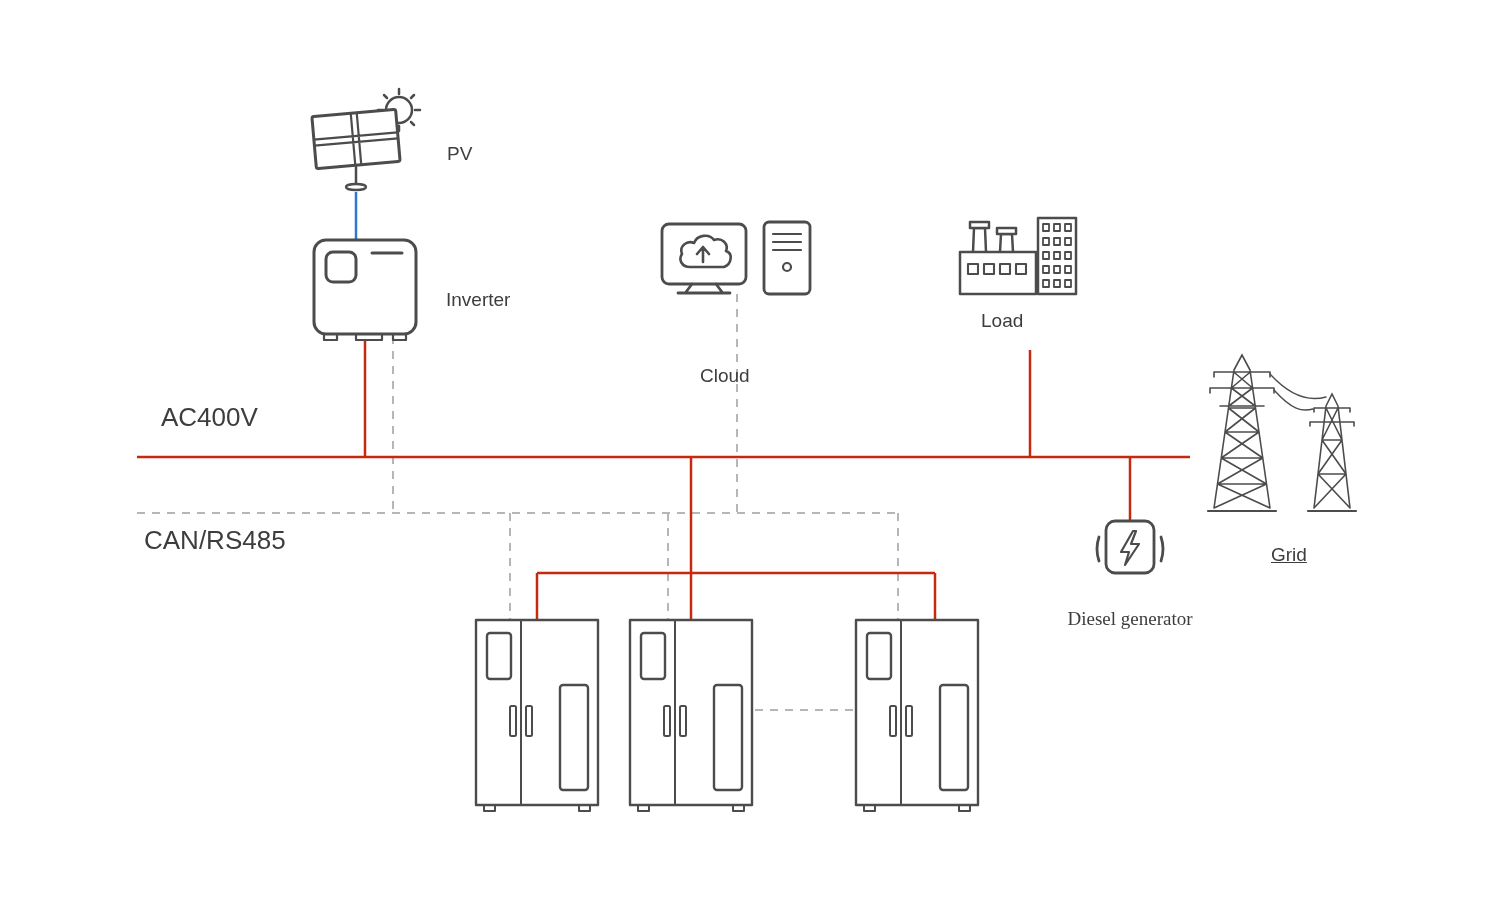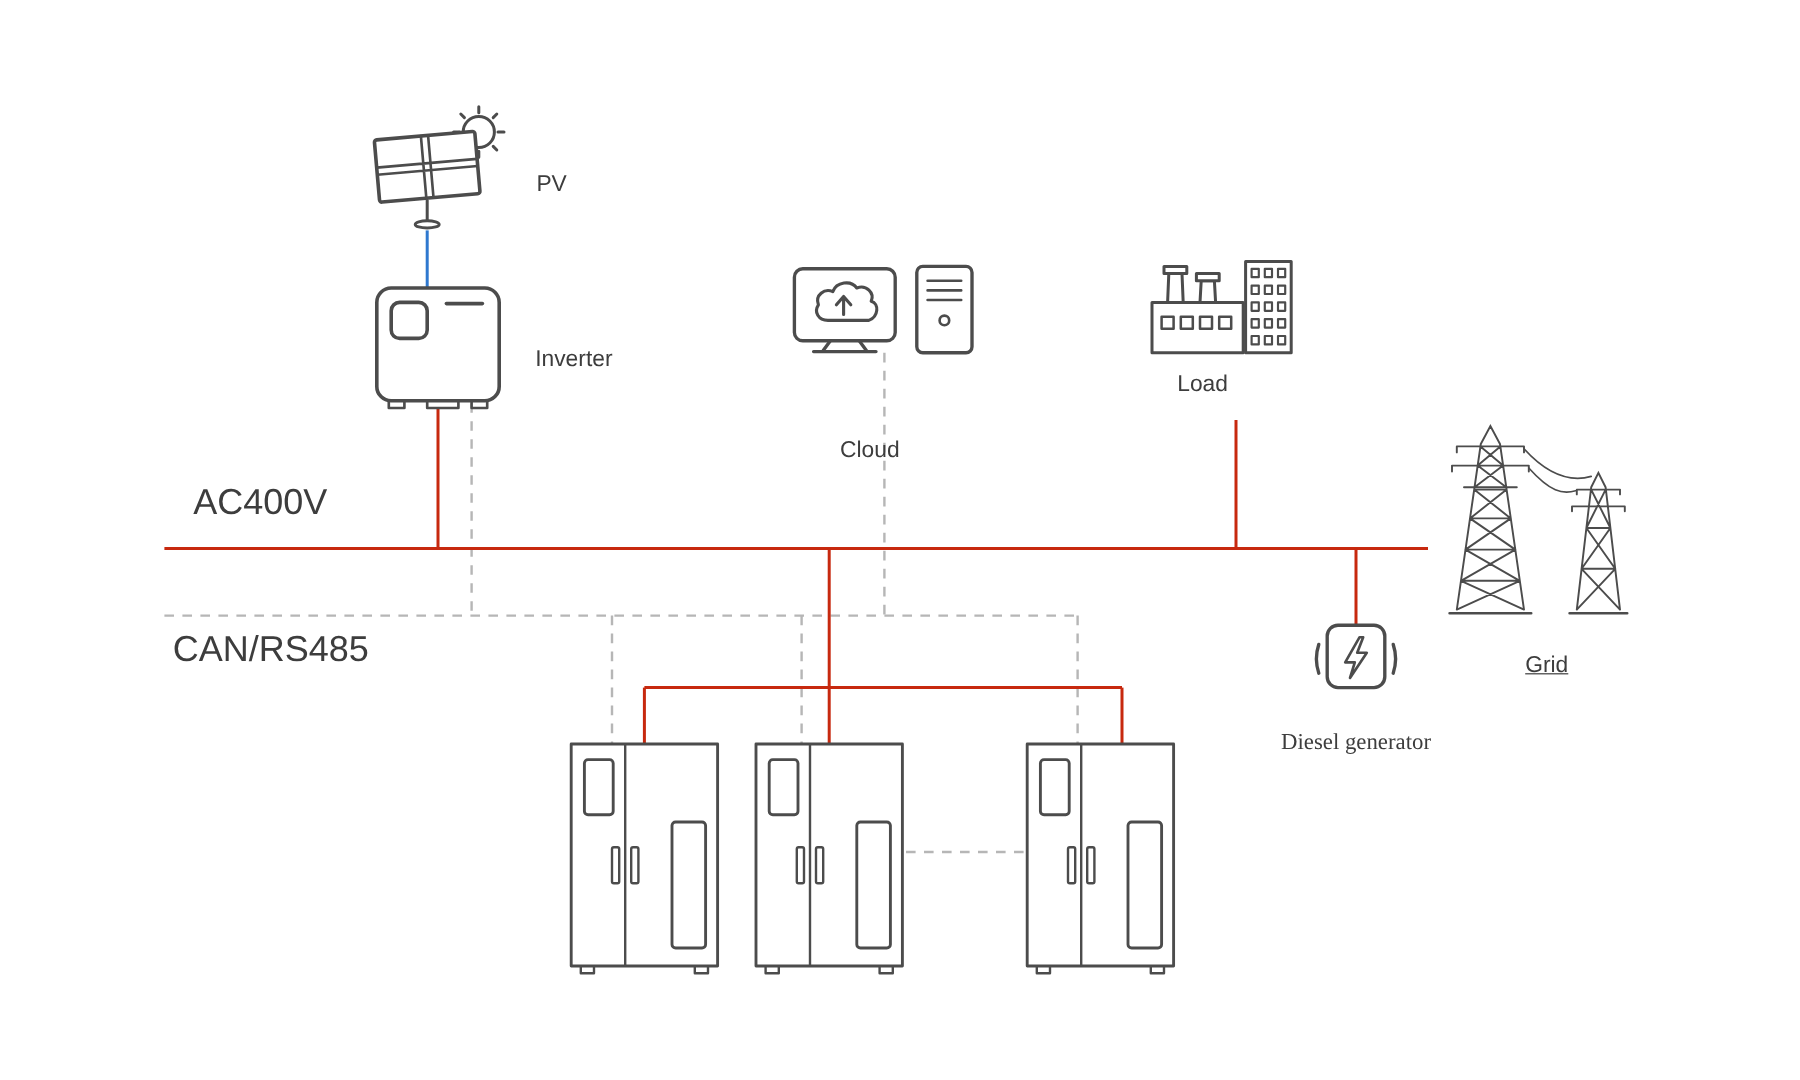--- a/index.html
+++ b/index.html
@@ -5,21 +5,21 @@
   html,body { margin:0; padding:0; background:#ffffff; }
   .stage {
     position:relative; width:1500px; height:900px; background:#ffffff;
     font-family:"Liberation Sans", sans-serif; overflow:hidden;
     color:#3d3d3d;
   }
   .overlay { position:absolute; left:0; top:0; width:1500px; height:900px; }
   .icon { position:absolute; color:var(--c-icon,#4c4c4c); }
   .icon svg { display:block; width:100%; height:100%; overflow:visible; }
   .lbl { position:absolute; color:var(--c-text,#3d3d3d); font-size:19px; white-space:nowrap; }
-  .lbl.big { font-size:30px; }
+  .lbl.big { font-size:26px; }
   .lbl.centered { text-align:center; }
   .ln-ac  { stroke:var(--c-ac,#c7290f);  stroke-width:2.5; fill:none; }
   .ln-dc  { stroke:var(--c-dc,#2e78cf);  stroke-width:2.5; fill:none; }
   .ln-com { stroke:var(--c-com,#b6b6b6); stroke-width:2;   fill:none; stroke-dasharray:8 7; }
   .legend {
     position:absolute; left:1180px; top:700px; width:190px; height:140px;
     background:var(--c-legend_bg,#f6f6f7); border-radius:10px;
     box-sizing:border-box; padding-top:31px;
   }
   .legend-row { display:flex; align-items:center; gap:13px; height:28px; padding-left:24px; }

